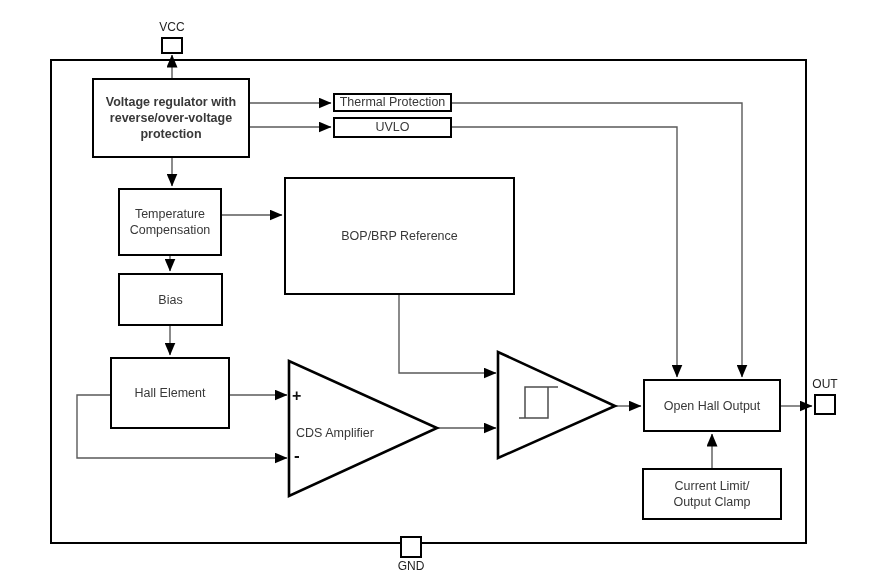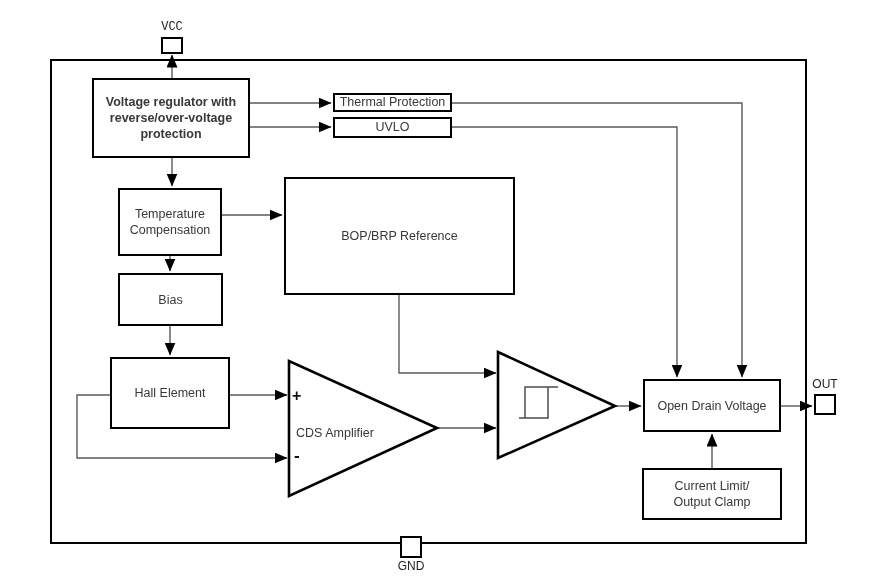--- a/index.html
+++ b/index.html
@@ -80,30 +80,30 @@
 
   <div class="block" style="left:118px; top:188px; width:104px; height:68px;">Temperature
 Compensation</div>
 
   <div class="block" style="left:284px; top:177px; width:231px; height:118px;">BOP/BRP Reference</div>
 
   <div class="block" style="left:118px; top:273px; width:105px; height:53px;">Bias</div>
 
   <div class="block" style="left:110px; top:357px; width:120px; height:72px;">Hall Element</div>
 
-  <div class="block" style="left:643px; top:379px; width:138px; height:53px;">Open Drain Voltage</div>
+  <div class="block" style="left:643px; top:379px; width:138px; height:53px;">Open Hall Output</div>
 
   <div class="block" style="left:642px; top:468px; width:140px; height:52px;">Current Limit/
 Output Clamp</div>
 
   <div class="tri-label" style="left:296px; top:426px; width:100px;">CDS Amplifier</div>
   <div class="sign" style="left:292px; top:387px; font-size:16px;">+</div>
   <div class="sign" style="left:294px; top:446px; font-size:17px;">-</div>
 
   <div class="pad" style="left:161px; top:37px; width:22px; height:17px;"></div>
   <div class="pad" style="left:400px; top:536px; width:22px; height:22px;"></div>
   <div class="pad" style="left:814px; top:394px; width:22px; height:21px;"></div>
 
-  <div class="pin-label" style="left:150px; top:20px;font-family:Liberation Mono, monospace;">VCC</div>
+  <div class="pin-label" style="left:150px; top:20px;">VCC</div>
   <div class="pin-label" style="left:389px; top:559px;">GND</div>
   <div class="pin-label" style="left:803px; top:377px;">OUT</div>
 
 </div>
 
 </body></html>

